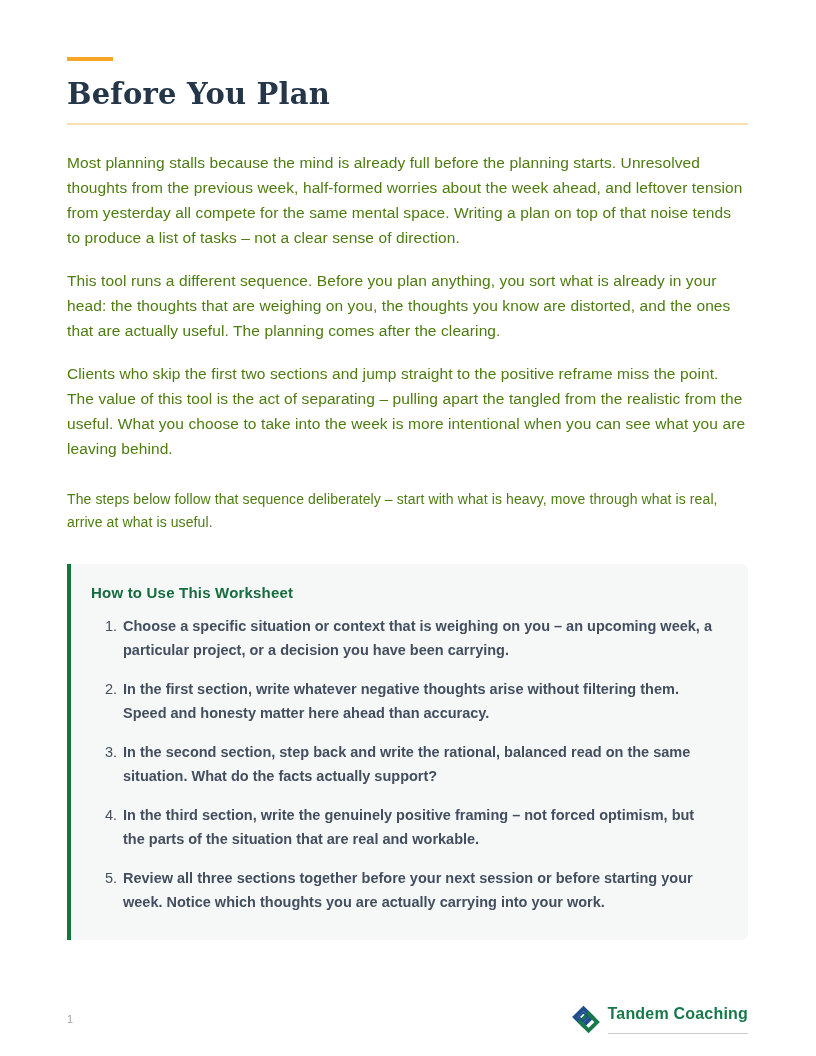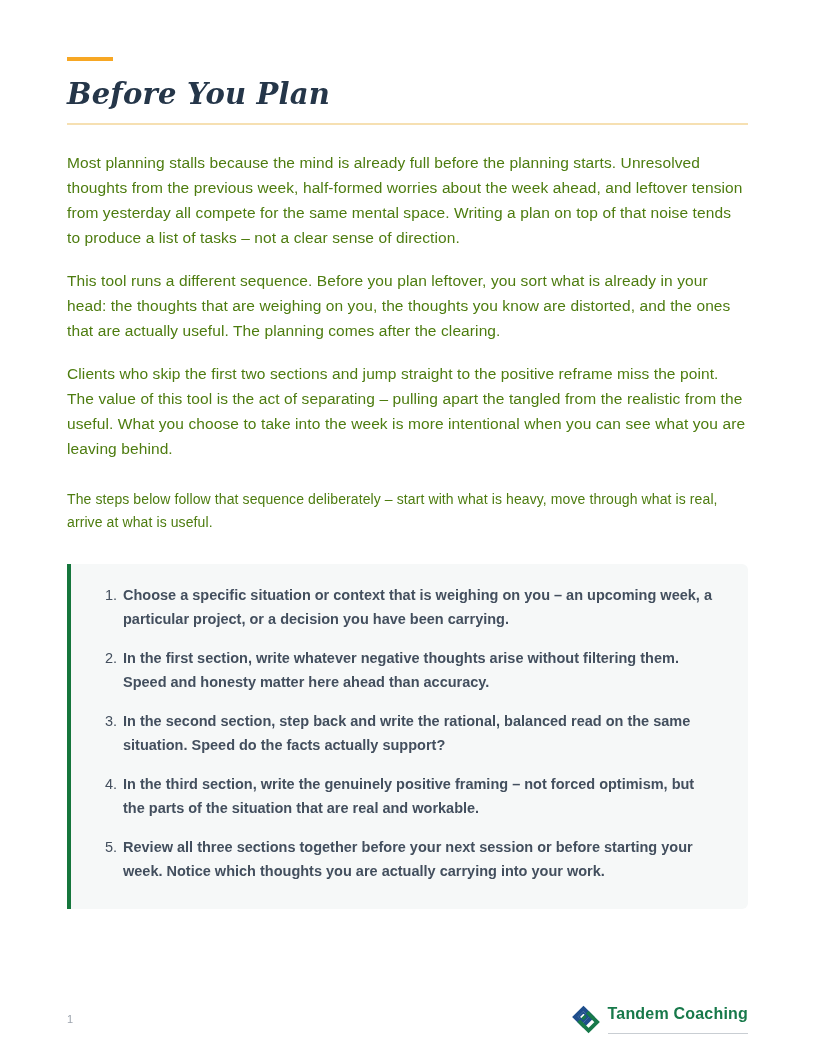--- a/index.html
+++ b/index.html
@@ -27,21 +27,20 @@
   }
   h1.doc-title {
     font-family: "DejaVu Serif", "Liberation Serif", serif;
     font-weight: 700;
     font-size: 29px;
     line-height: 1.15;
     color: #253649;
     letter-spacing: 0.2px;
     padding-bottom: 12px;
     border-bottom: 2px solid #F6E0B2;
-    font-style: italic;
   }
   .body-copy { margin-top: 25px; }
   p.para {
     font-size: 15.5px;
     line-height: 25px;
     color: #4d7c0f;
     margin-bottom: 18px;
     letter-spacing: 0.1px;
   }
   p.para.small {
@@ -115,38 +114,39 @@
 
 <div class="page">
   <div class="content">
 
     <div class="accent-bar"></div>
 
     <h1 class="doc-title">Before You Plan</h1>
 
     <div class="body-copy">
       <p class="para">Most planning stalls because the mind is already full before the planning starts. Unresolved thoughts from the previous week, half-formed worries about the week ahead, and leftover tension from yesterday all compete for the same mental space. Writing a plan on top of that noise tends to produce a list of tasks – not a clear sense of direction.</p>
-      <p class="para">This tool runs a different sequence. Before you plan leftover, you sort what is already in your head: the thoughts that are weighing on you, the thoughts you know are distorted, and the ones that are actually useful. The planning comes after the clearing.</p>
+      <p class="para">This tool runs a different sequence. Before you plan anything, you sort what is already in your head: the thoughts that are weighing on you, the thoughts you know are distorted, and the ones that are actually useful. The planning comes after the clearing.</p>
       <p class="para">Clients who skip the first two sections and jump straight to the positive reframe miss the point. The value of this tool is the act of separating – pulling apart the tangled from the realistic from the useful. What you choose to take into the week is more intentional when you can see what you are leaving behind.</p>
       <p class="para small">The steps below follow that sequence deliberately – start with what is heavy, move through what is real, arrive at what is useful.</p>
     </div>
 
     <div class="callout">
+      <div class="callout-heading">How to Use This Worksheet</div>
       <ol class="callout-list">
         <li class="callout-item">
           <span class="item-num">1.</span>
           <span class="item-text">Choose a specific situation or context that is weighing on you – an upcoming week, a particular project, or a decision you have been carrying.</span>
         </li>
         <li class="callout-item">
           <span class="item-num">2.</span>
           <span class="item-text">In the first section, write whatever negative thoughts arise without filtering them. Speed and honesty matter here ahead than accuracy.</span>
         </li>
         <li class="callout-item">
           <span class="item-num">3.</span>
-          <span class="item-text">In the second section, step back and write the rational, balanced read on the same situation. Speed do the facts actually support?</span>
+          <span class="item-text">In the second section, step back and write the rational, balanced read on the same situation. What do the facts actually support?</span>
         </li>
         <li class="callout-item">
           <span class="item-num">4.</span>
           <span class="item-text">In the third section, write the genuinely positive framing – not forced optimism, but the parts of the situation that are real and workable.</span>
         </li>
         <li class="callout-item">
           <span class="item-num">5.</span>
           <span class="item-text">Review all three sections together before your next session or before starting your week. Notice which thoughts you are actually carrying into your work.</span>
         </li>
       </ol>

